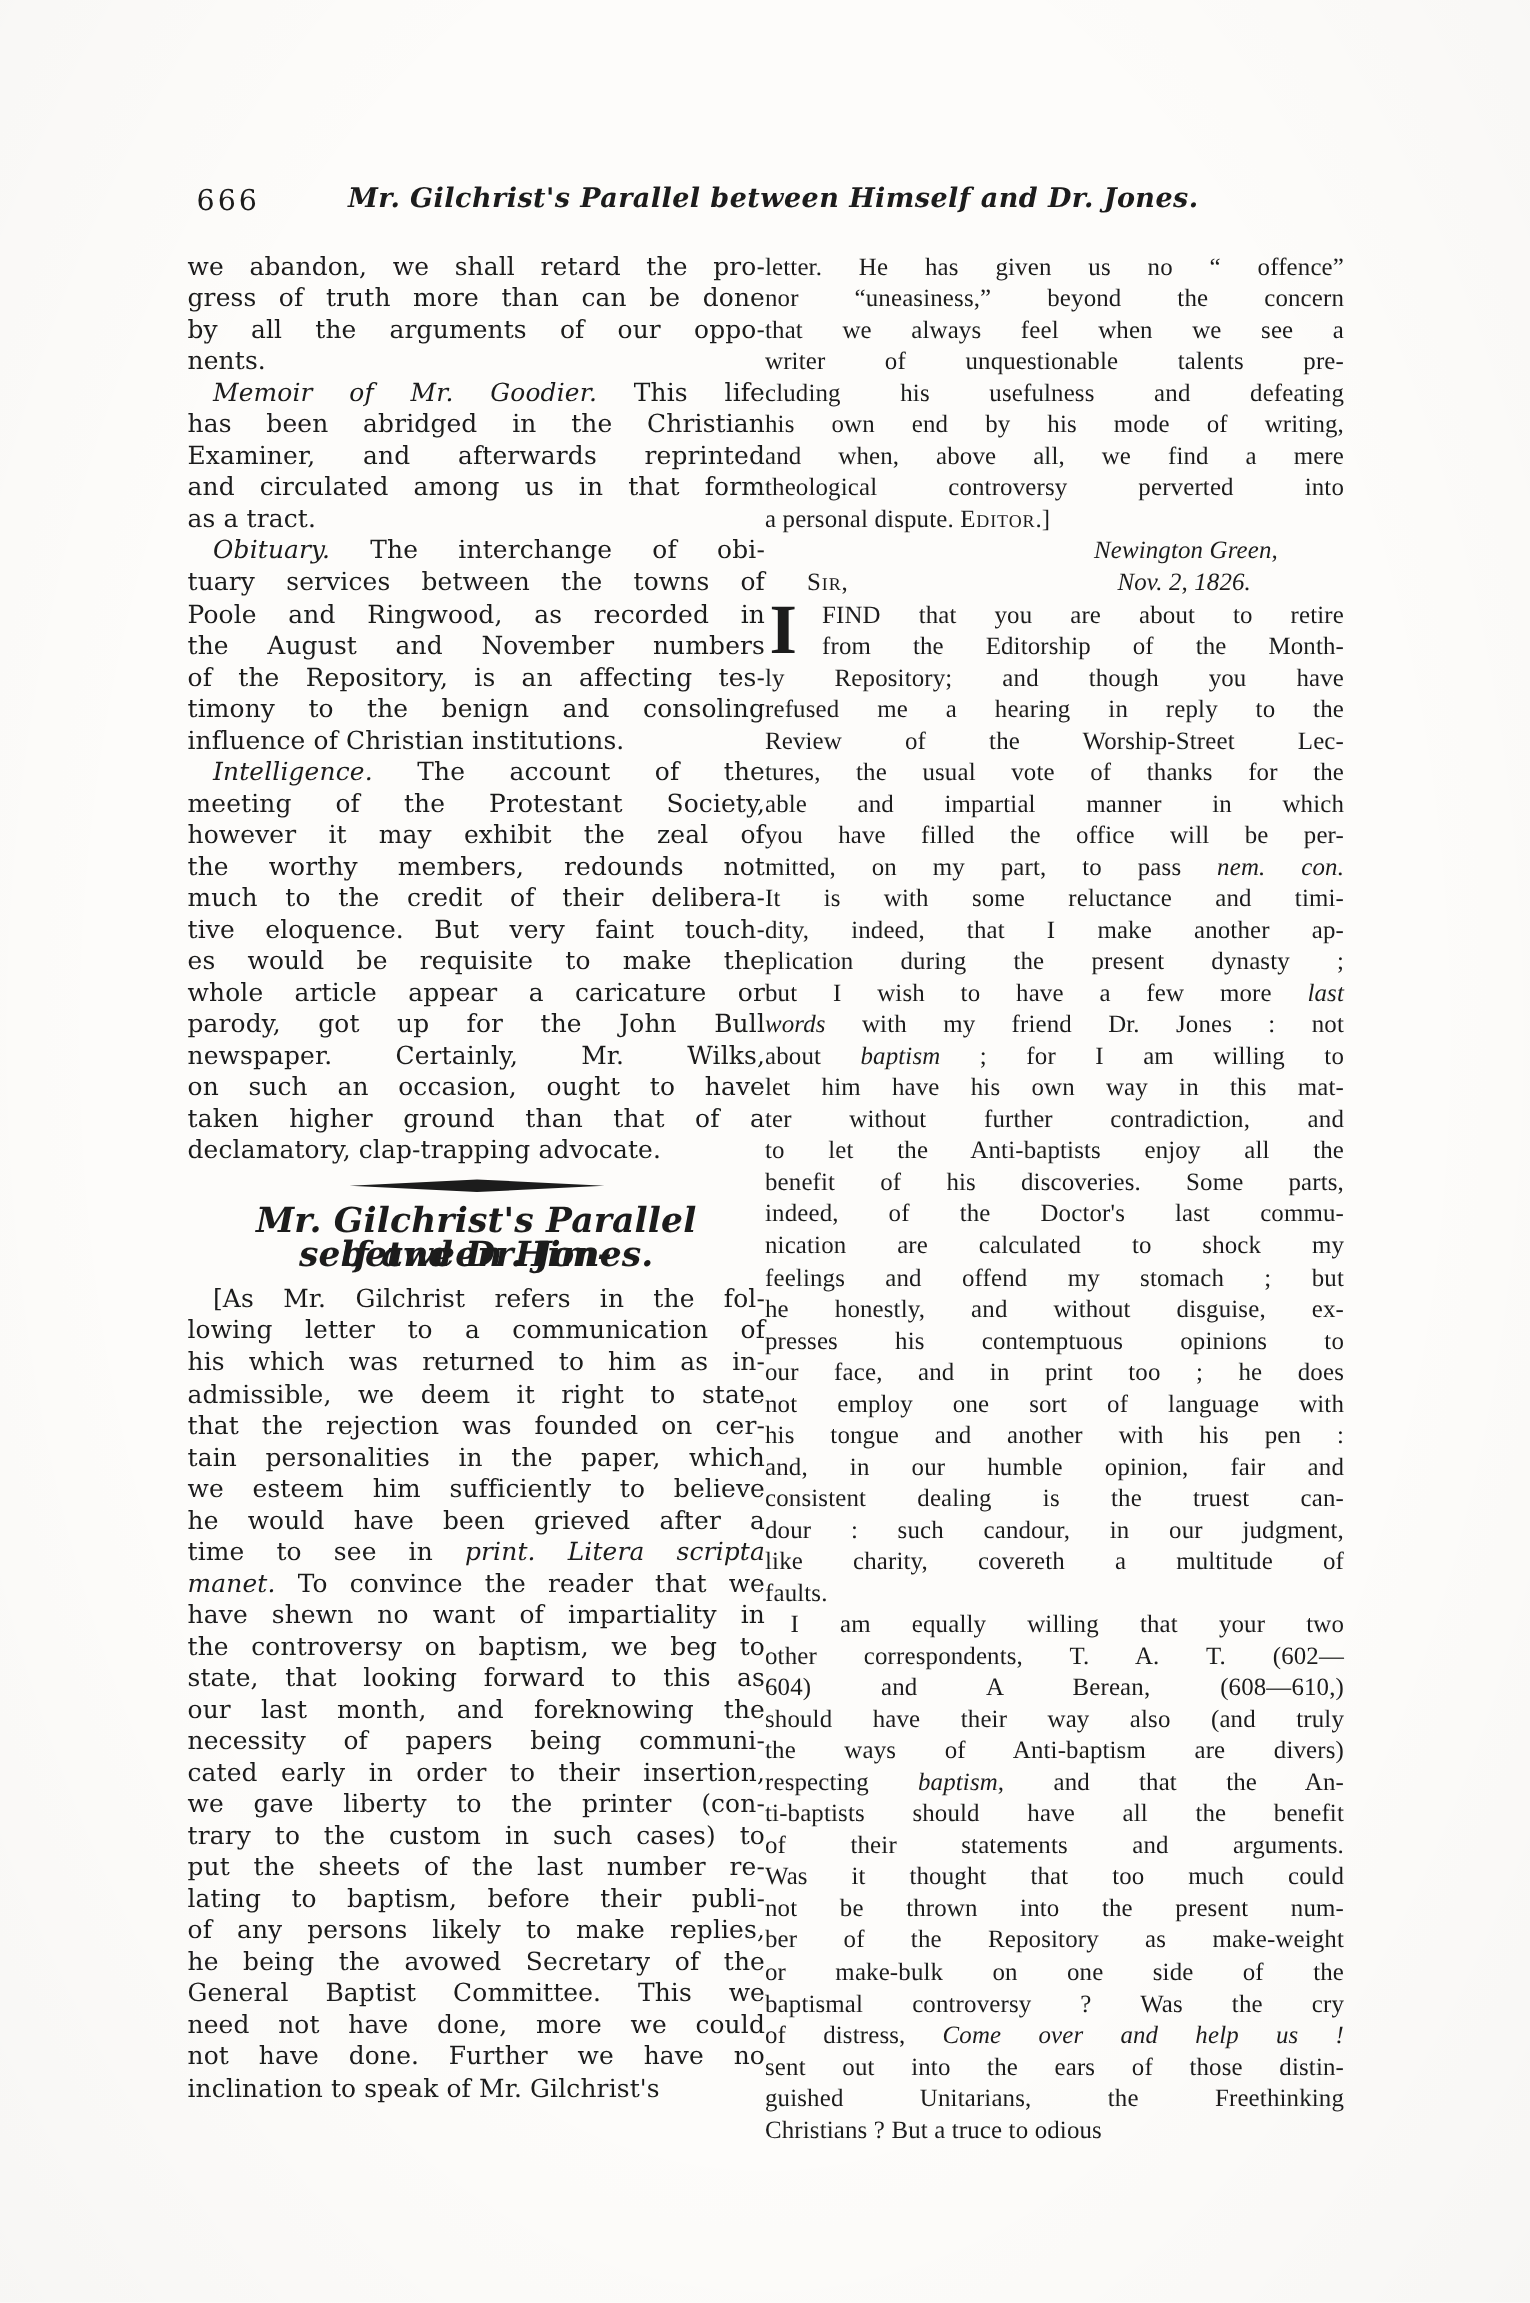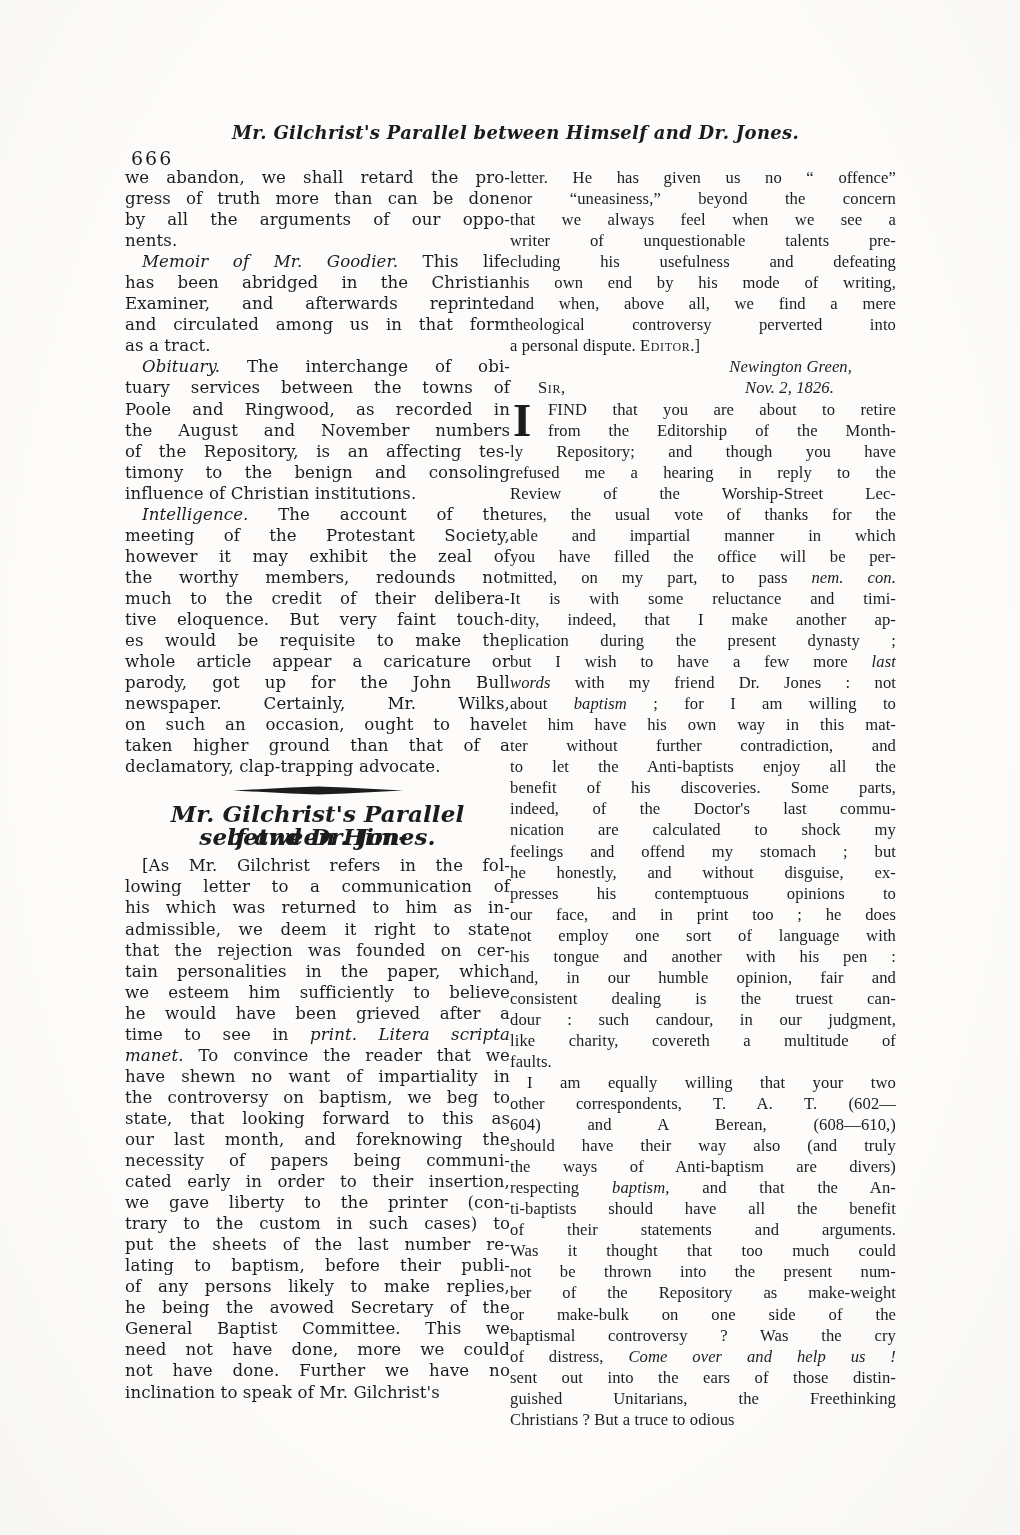--- a/index.html
+++ b/index.html
@@ -15,21 +15,21 @@
       radial-gradient(ellipse at 50% 45%, rgba(255,255,255,0) 60%, rgba(0,0,0,0.025) 100%),
       #fdfcfa;
     color:#1c1c1c;
     overflow:hidden;
   }
   .header {
     position:absolute; top:121px; left:125px; width:781px; height:28px;
   }
   .pagenum {
     position:absolute; left:6px; top:2px;
-    font-size:19px; letter-spacing:2px;margin-top:24px;
+    font-size:19px; letter-spacing:2px;
   }
   .runtitle {
     text-align:center;
     font-size:18px; font-weight:700; font-style:italic;
     letter-spacing:0.3px;
     padding-top:1px;
   }
   .content {
     position:absolute; top:167px; left:125px; width:781px;
     display:flex; gap:0;

